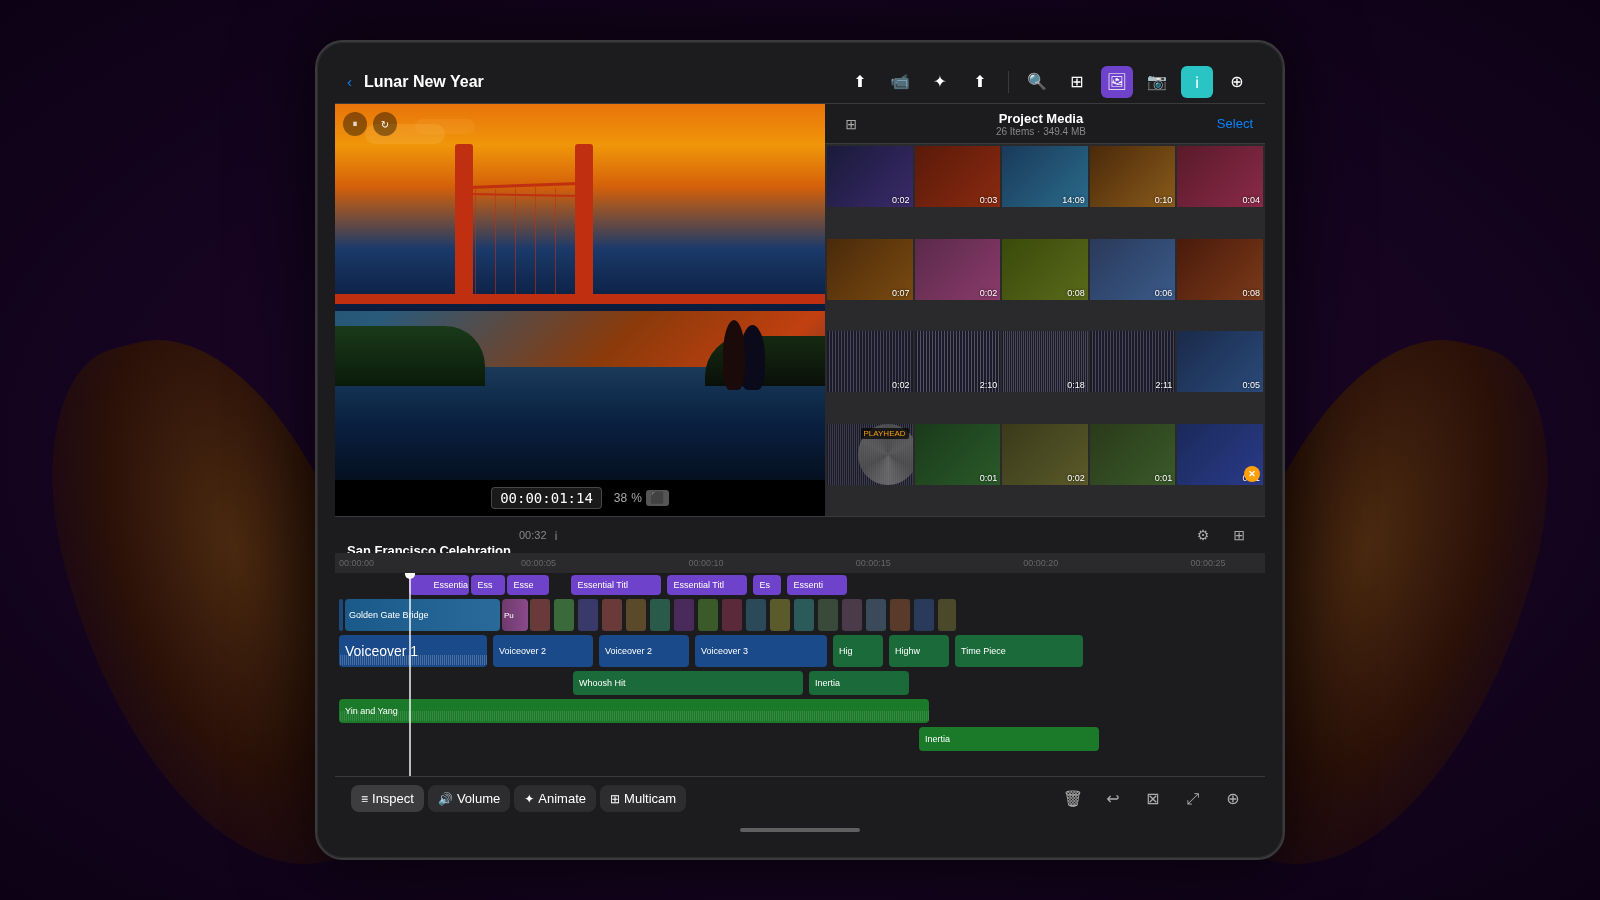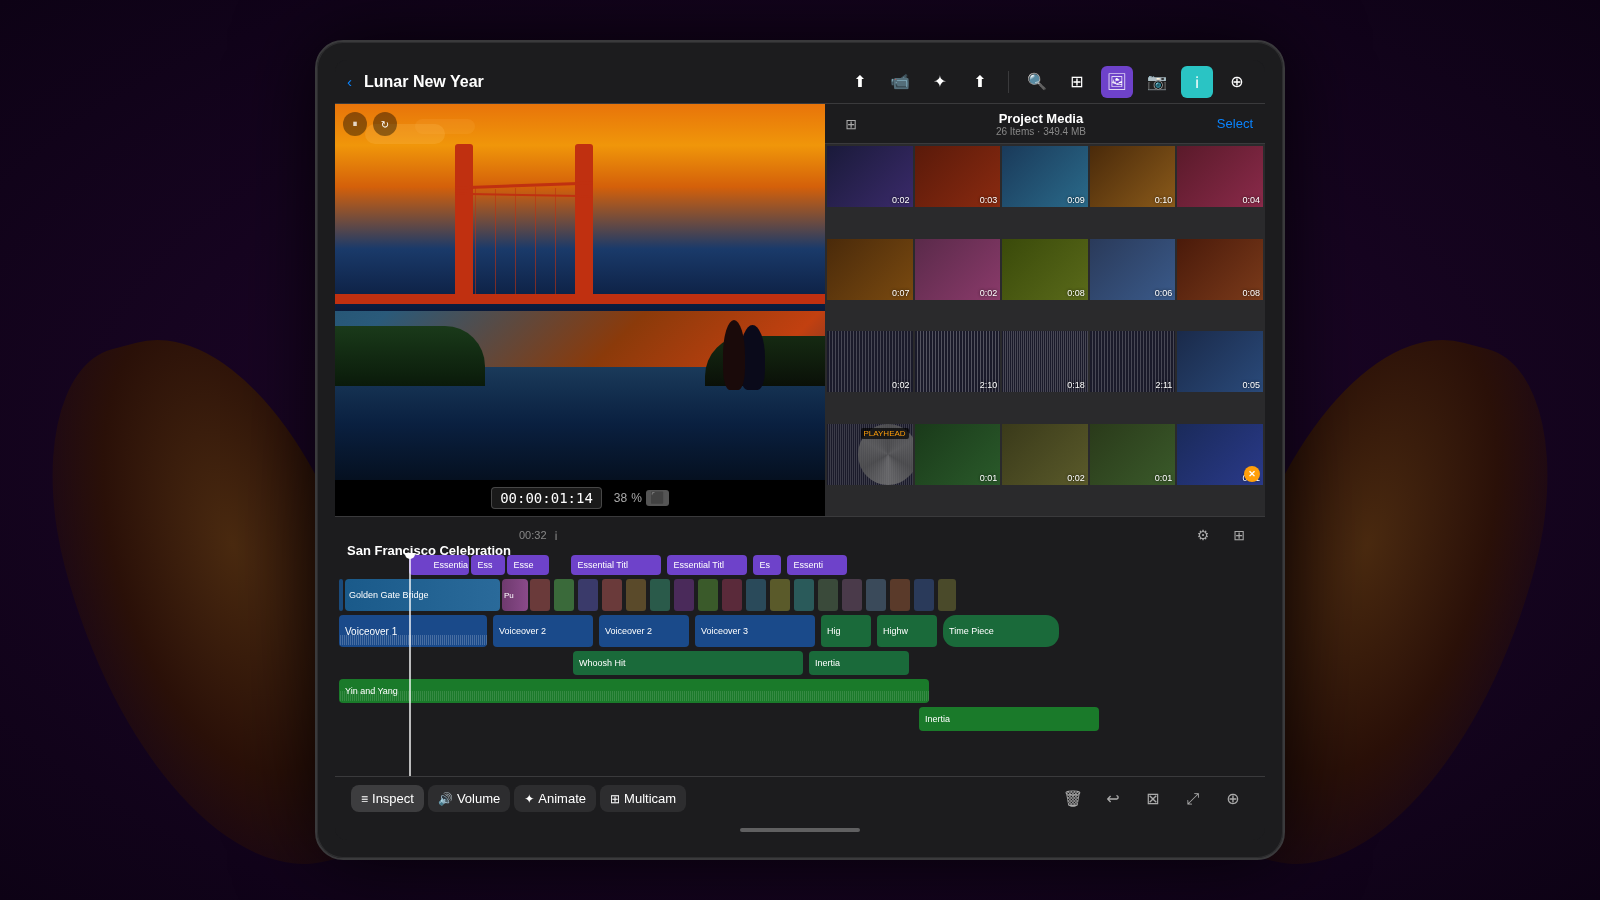--- a/index.html
+++ b/index.html
@@ -490,21 +490,21 @@
             <div class="media-thumb tc-1" style="background:linear-gradient(135deg,#1a1a3a,#3a2a6a);">
               <div style="width:100%;height:100%;display:flex;align-items:center;justify-content:center;"></div>
               <div class="thumb-duration">0:02</div>
             </div>
             <div class="media-thumb" style="background:linear-gradient(135deg,#5a1a0a,#8a2a10);">
               <div style="width:100%;height:100%;"></div>
               <div class="thumb-duration">0:03</div>
             </div>
             <div class="media-thumb" style="background:linear-gradient(135deg,#1a3a5a,#2a6a8a);">
               <div style="width:100%;height:100%;"></div>
-              <div class="thumb-duration">0:09</div>
+              <div class="thumb-duration">14:09</div>
             </div>
             <div class="media-thumb" style="background:linear-gradient(135deg,#4a2a0a,#8a5a1a);">
               <div style="width:100%;height:100%;"></div>
               <div class="thumb-duration">0:10</div>
             </div>
             <div class="media-thumb" style="background:linear-gradient(135deg,#5a1a2a,#8a2a4a);">
               <div style="width:100%;height:100%;"></div>
               <div class="thumb-duration">0:04</div>
             </div>
 
@@ -586,20 +586,28 @@
           <span class="timeline-duration">
             <span>00:32</span>
           </span>
           <span class="timeline-info-btn">ℹ</span>
           <div class="timeline-header-right">
             <div class="timeline-header-icon">⚙</div>
             <div class="timeline-header-icon">⊞</div>
           </div>
         </div>
 
+        <div class="timeline-ruler">
+          <div style="position:absolute;left:4px;font-size:9px;color:#666;">00:00:00</div>
+          <div style="position:absolute;left:20%;font-size:9px;color:#666;">00:00:05</div>
+          <div style="position:absolute;left:38%;font-size:9px;color:#666;">00:00:10</div>
+          <div style="position:absolute;left:56%;font-size:9px;color:#666;">00:00:15</div>
+          <div style="position:absolute;left:74%;font-size:9px;color:#666;">00:00:20</div>
+          <div style="position:absolute;left:92%;font-size:9px;color:#666;">00:00:25</div>
+        </div>
 
         <div class="timeline-tracks" style="position:relative;">
 
           <div class="playhead-needle" style="left:8%;"></div>
 
           <div class="track-row title-track" style="padding-left:8%;">
             <div class="title-clip" style="width:60px;padding-left:24px;">Essentia</div>
             <div class="title-clip" style="width:34px;">Ess</div>
             <div class="title-clip" style="width:42px;">Esse</div>
             <div style="width:20px;"></div>
@@ -635,45 +643,45 @@
               <div class="video-clip" style="width:20px;height:32px;background:#4a3a4a;border-radius:3px;cursor:pointer;"></div>
               <div class="video-clip" style="width:20px;height:32px;background:#3a4a5a;border-radius:3px;cursor:pointer;"></div>
               <div class="video-clip" style="width:20px;height:32px;background:#5a3a2a;border-radius:3px;cursor:pointer;"></div>
               <div class="video-clip" style="width:20px;height:32px;background:#2a3a5a;border-radius:3px;cursor:pointer;"></div>
               <div class="video-clip" style="width:18px;height:32px;background:#4a4a2a;border-radius:3px;cursor:pointer;"></div>
             </div>
           </div>
 
           <div class="track-row audio-track" style="padding-left:4px;">
             <div class="audio-clip voiceover" style="width:148px;">
-              <span style="font-size:10px;">Voiceover 1</span>
+              <span style="font-size:14px;">Voiceover 1</span>
               <div style="position:absolute;bottom:2px;left:0;right:0;height:10px;background:repeating-linear-gradient(90deg,transparent 0px,transparent 1px,rgba(255,255,255,0.2) 1px,rgba(255,255,255,0.2) 2px);"></div>
             </div>
             <div style="width:4px;"></div>
             <div class="audio-clip voiceover" style="width:100px;">
               <span style="font-size:9px;">Voiceover 2</span>
             </div>
             <div style="width:4px;"></div>
             <div class="audio-clip voiceover" style="width:90px;">
               <span style="font-size:9px;">Voiceover 2</span>
             </div>
             <div style="width:4px;"></div>
-            <div class="audio-clip voiceover" style="width:120px;">
+            <div class="audio-clip voiceover" style="width:132px;">
               <span style="font-size:9px;">Voiceover 3</span>
             </div>
             <div style="width:4px;"></div>
             <div class="audio-clip sfx" style="width:50px;background:#1a6a3a;">
               <span style="font-size:9px;">Hig</span>
             </div>
             <div style="width:4px;"></div>
             <div class="audio-clip sfx" style="width:60px;background:#1a6a3a;">
               <span style="font-size:9px;">Highw</span>
             </div>
             <div style="width:4px;"></div>
-            <div class="audio-clip sfx" style="width:116px;background:#1a6a3a;border-radius:13px;">
+            <div class="audio-clip sfx" style="width:128px;background:#1a6a3a;">
               <span style="font-size:9px;">Time Piece</span>
             </div>
           </div>
 
           <div class="track-row" style="height:28px;padding-left:4px;">
             <div style="width:4px;"></div>
 
             <div style="width:230px;"></div>
             <div class="audio-clip sfx" style="width:230px;height:24px;background:#1a6a3a;">
               <span style="font-size:9px;">Whoosh Hit</span>

